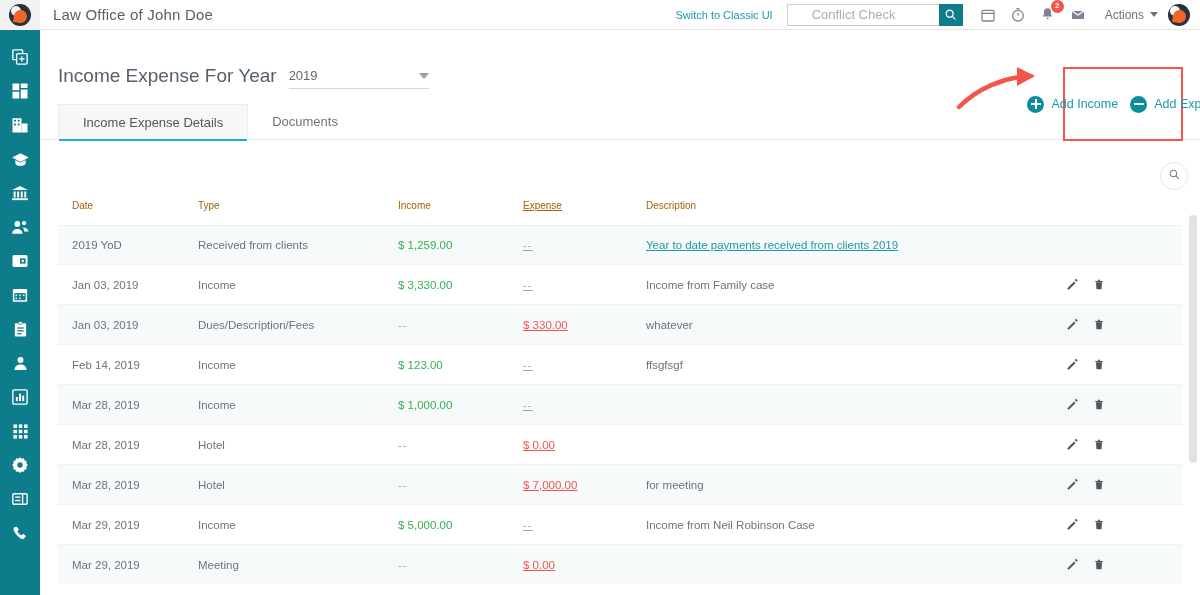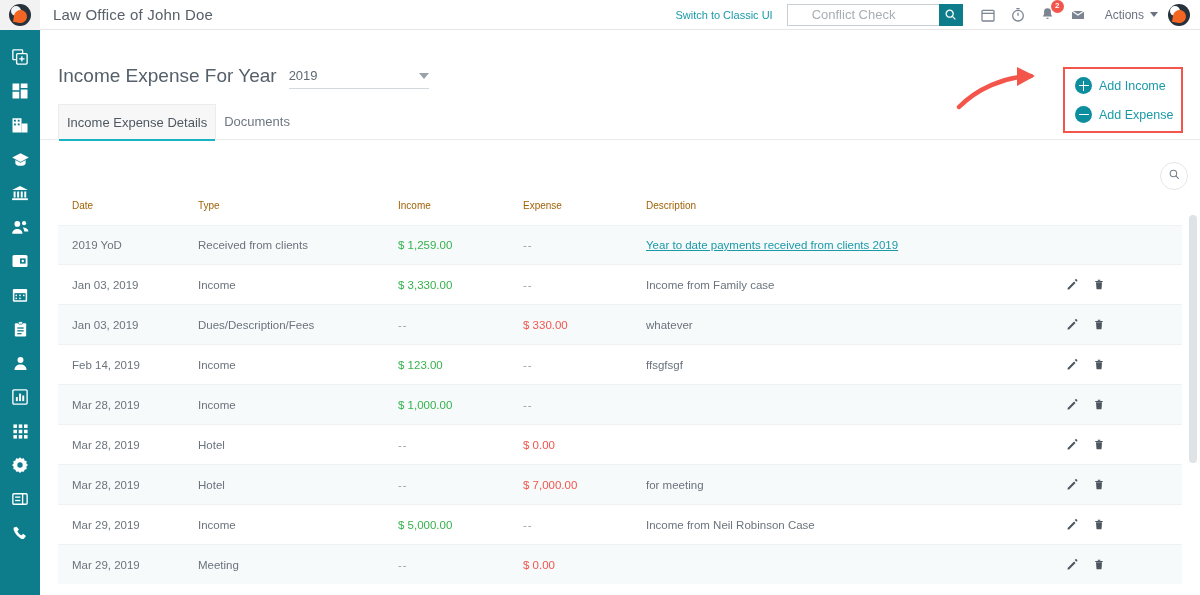--- a/index.html
+++ b/index.html
@@ -132,38 +132,38 @@
     border-left: 5px solid transparent; border-right: 5px solid transparent;
     border-top: 6px solid #9aa2aa;
   }
 
   
   #tabs {
     margin-top: 17px; display: flex; border-bottom: 1px solid #e8eaec;
     padding-left: 18px; height: 36px;
   }
   .tab {
-    padding: 0 8px; height: 36px; line-height: 36px; font-size: 13px;
+    padding: 0 24px; height: 36px; line-height: 36px; font-size: 13px;
     color: #6d7780; cursor: pointer; position: relative; white-space: nowrap;
   }
   .tab.active {
     background: #f7f7f7; color: #4e5861;
     border-top: 1px solid #ececec; border-left: 1px solid #ececec;
     border-right: 1px solid #ececec;
   }
   .tab.active::after {
     content: ""; position: absolute; left: 0; right: 0; bottom: -1px;
     height: 2px; background: #18b3c4;
   }
 
   
   #add-box {
     position: absolute; right: 17px; top: 36px;
-    width: 120px; height: 66px; border: 2px solid #f4554b; background: #fff;
-    display: flex; flex-direction: column; justify-content: center;
+    width: 120px; height: 74px; border: 2px solid #f4554b; background: #fff;
+    display: flex; flex-direction: row; justify-content: center;
     padding-left: 10px; gap: 12px;
   }
   .add-btn {
     display: flex; align-items: center; cursor: pointer; font-size: 12.5px;
     color: #1a9aa8; white-space: nowrap;
   }
   .add-circ {
     width: 17px; height: 17px; border-radius: 50%; background: #0d8e9e;
     margin-right: 7px; position: relative; flex: none;
   }
@@ -199,21 +199,21 @@
   td {
     font-size: 11.5px; color: #6b737c; padding: 13px 0; height: 32px;
     vertical-align: middle;
   }
   tbody tr { border-top: 1px solid #eef2f4; }
   tbody tr:nth-child(odd) { background: #f6fafb; }
   tbody tr:nth-child(even) { background: #ffffff; }
   .c-date { width: 140px; padding-left: 14px; }
   .c-type { width: 200px; }
   .c-income { width: 125px; }
-  .c-expense { width: 123px; }
+  .c-expense { width: 123px; text-decoration: underline; }
   .c-desc { width: 420px; }
   .c-act { width: 116px; text-align: left; }
   .money-in { color: #36b14c; }
   .money-ex { color: #f2564d; }
   .dash { color: #9aa2aa; letter-spacing: 1px; }
   .desc-link {
     color: #1a9aa8; text-decoration: underline; cursor: pointer;
   }
   .act-wrap { display: flex; align-items: center; gap: 14px; }
   .icon-btn { cursor: pointer; color: #4d565f; display: inline-flex; }

